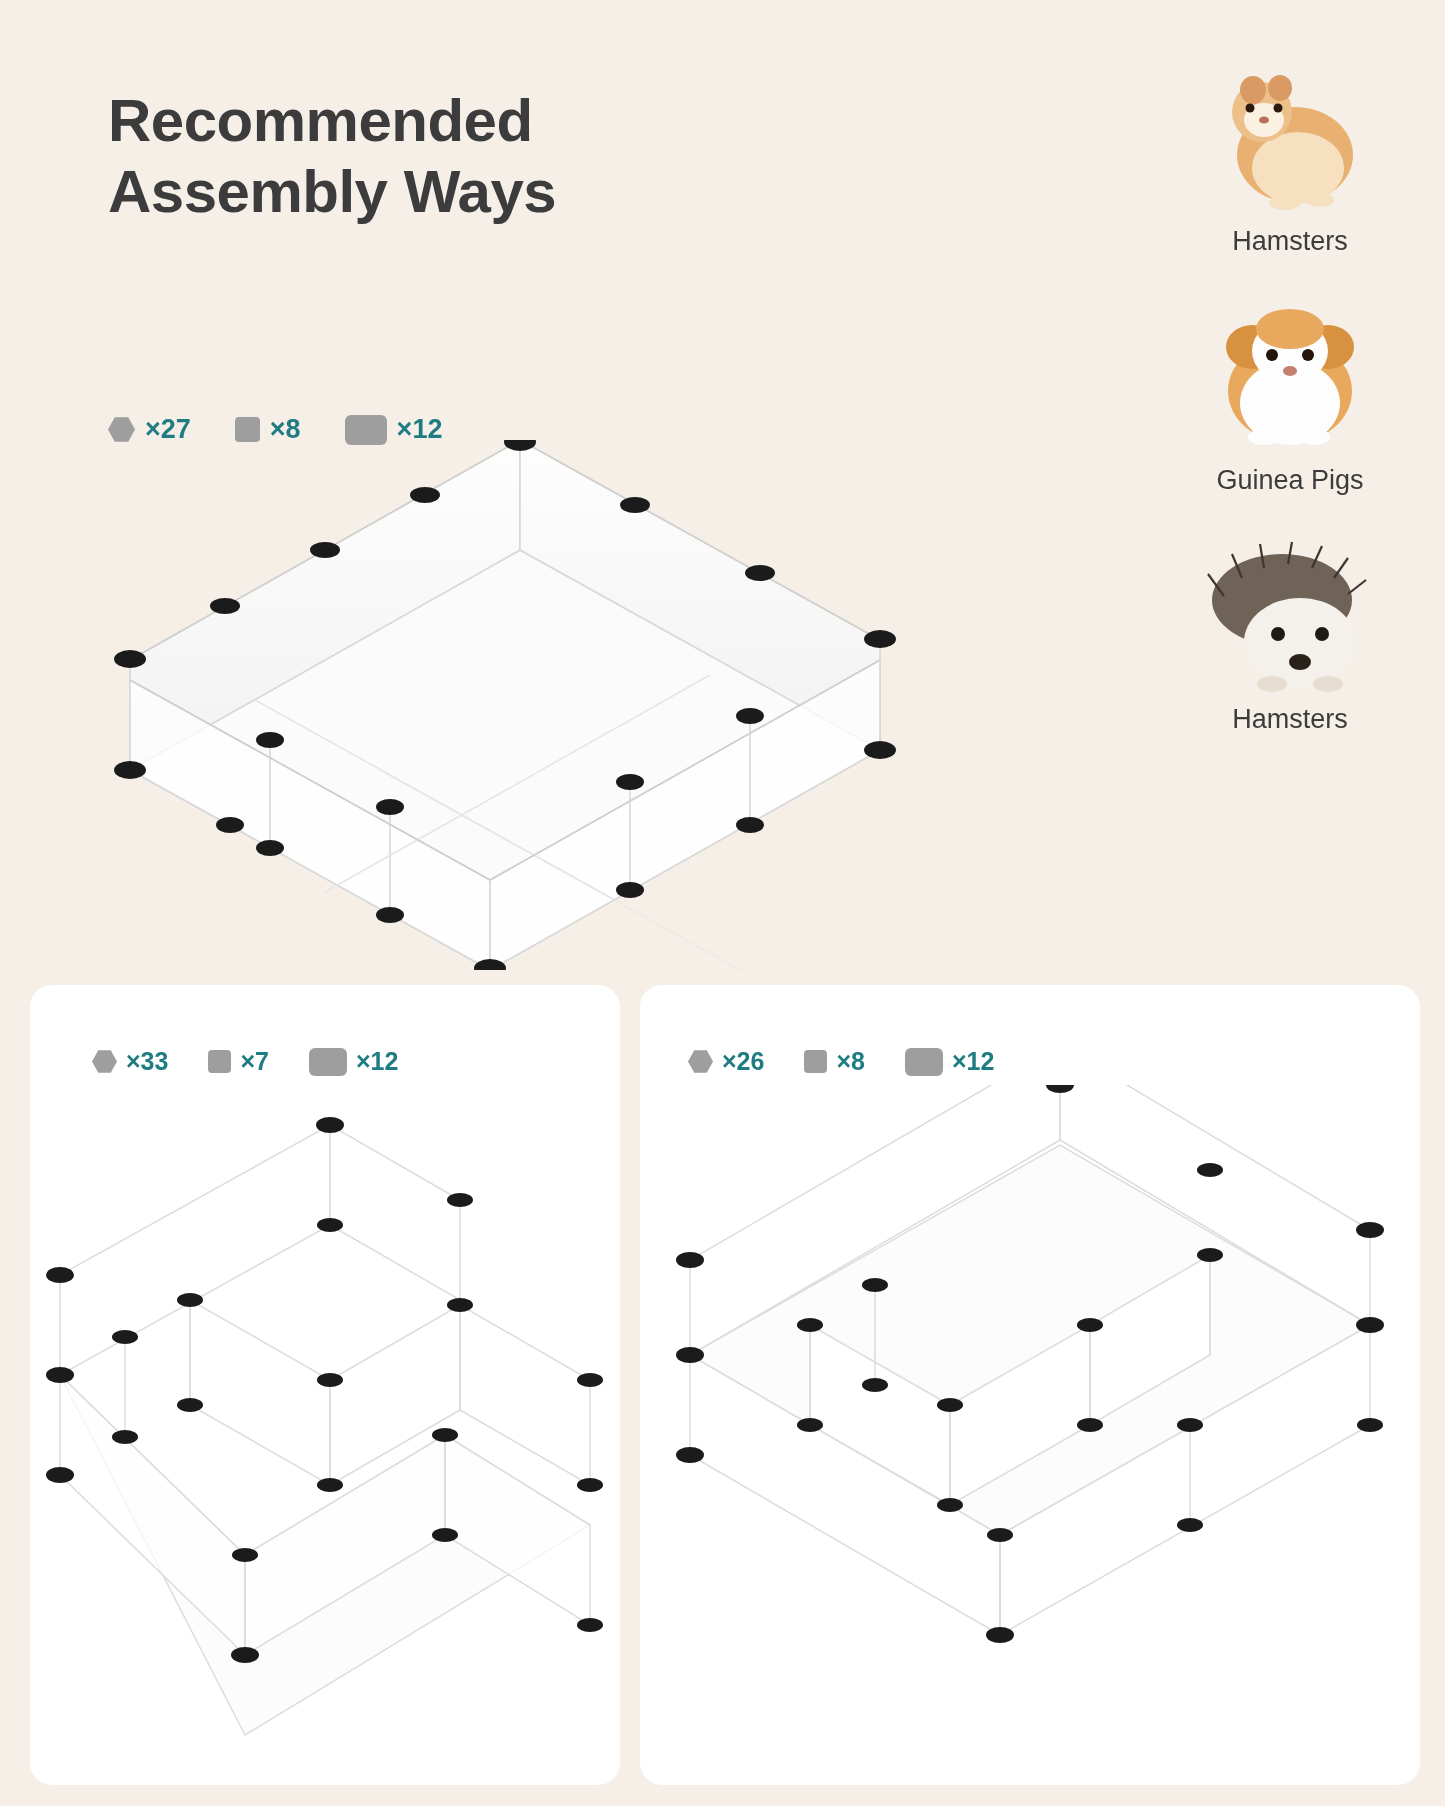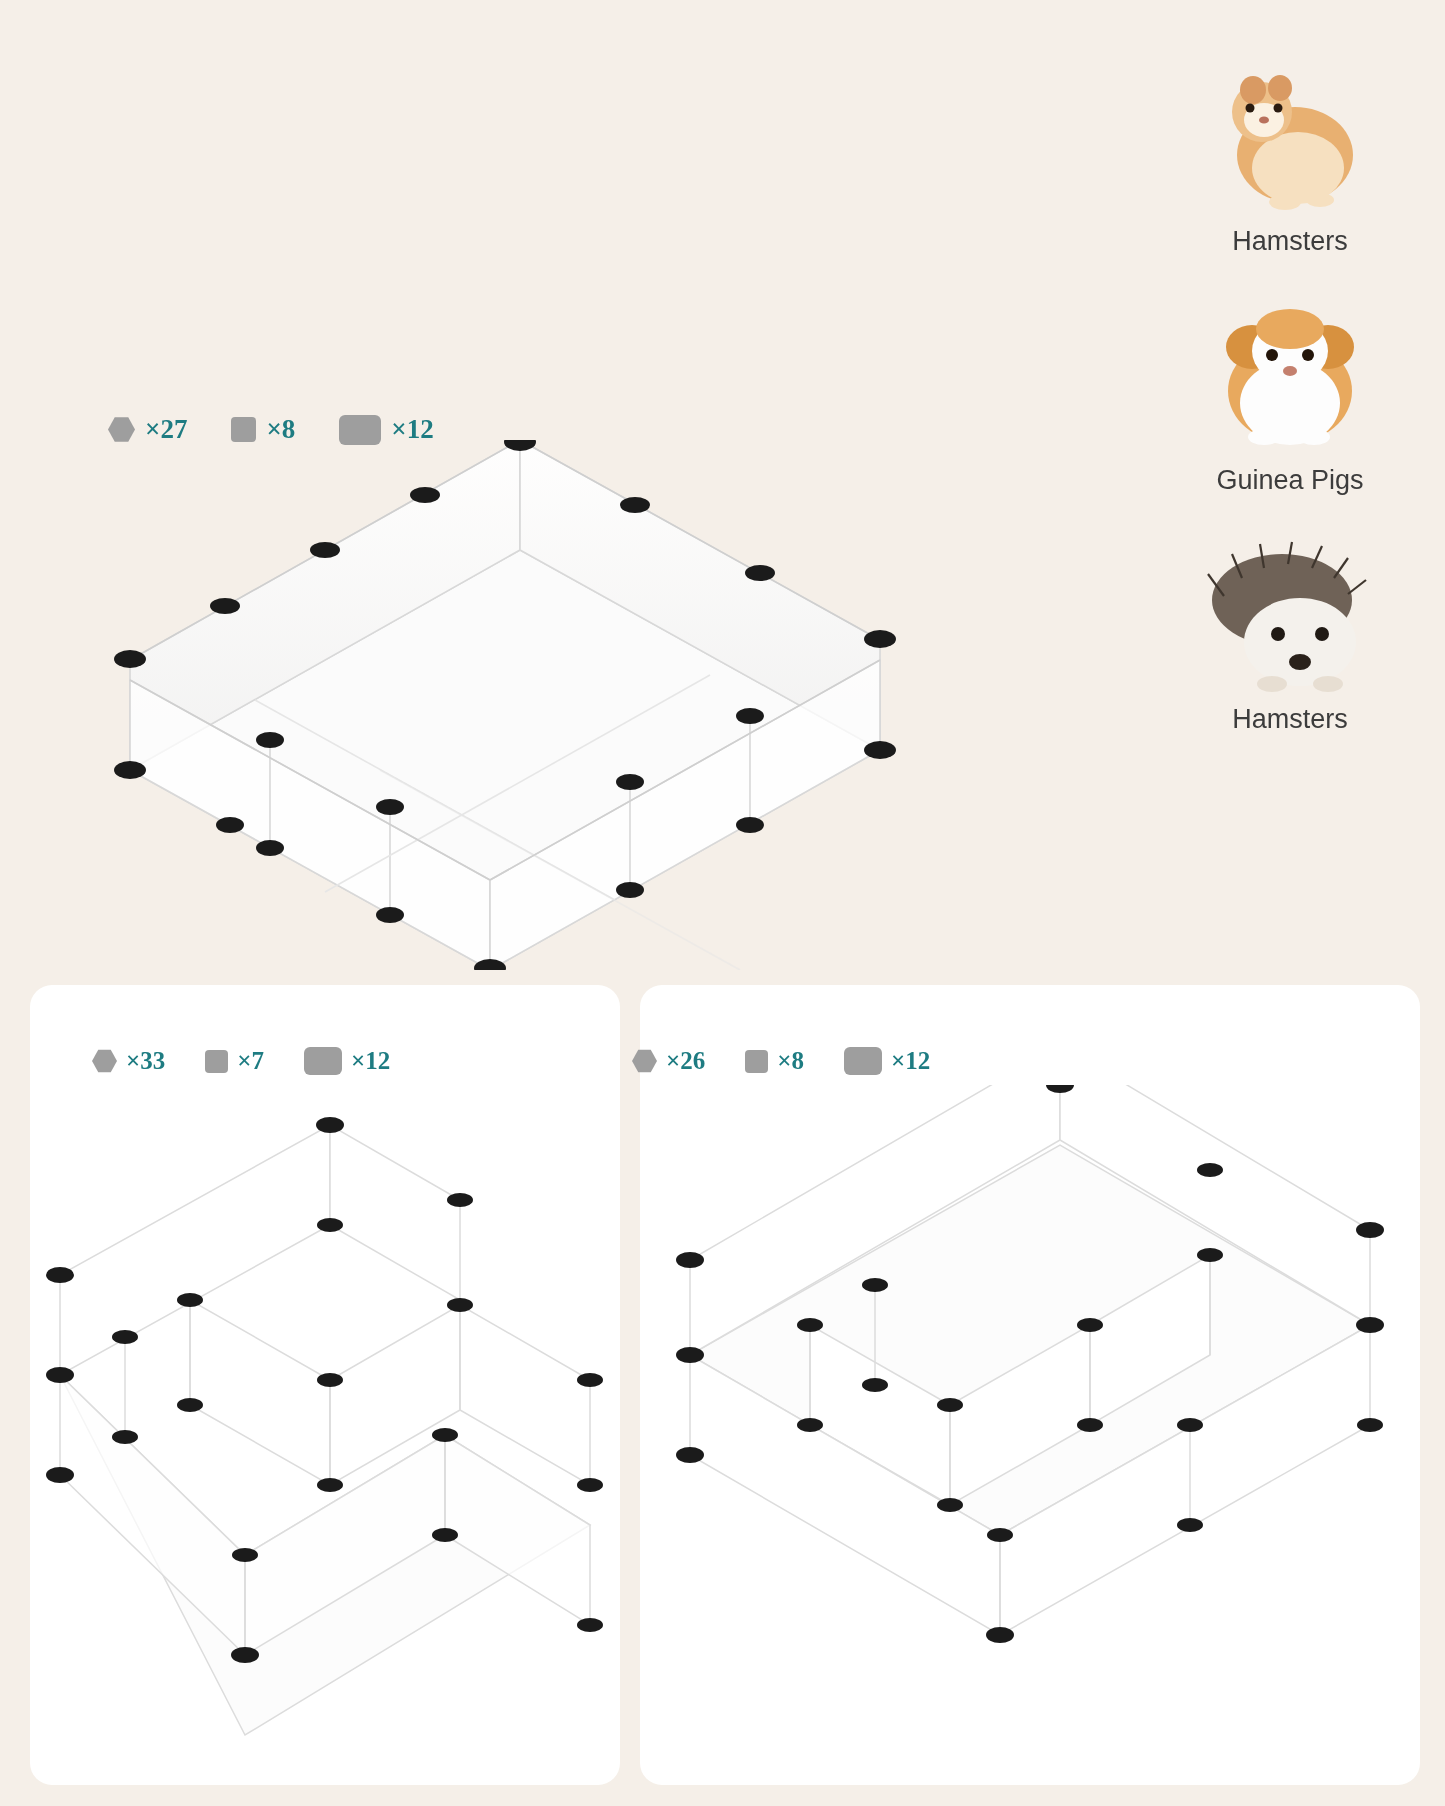--- a/index.html
+++ b/index.html
@@ -37,21 +37,20 @@
     line-height: 1.45;
     color: #4a4a4a;
     white-space: pre-line;
   }
 
   
   .legend {
     display: flex;
     align-items: flex-start;
     gap: 0;
-    font-family: Liberation Serif, serif;
   }
   .legend-item {
     display: flex;
     align-items: center;
   }
   .legend-count {
     color: #1e7c82;
     font-weight: bold;
   }
 
@@ -124,20 +123,22 @@
     width: 1px; height: 1px;
     overflow: hidden;
     clip: rect(0 0 0 0);
     white-space: nowrap;
   }
 </style>
 </head>
 <body>
 
 <div class="header">
+  <h1 class="title">Recommended
+Assembly Ways</h1>
 </div>
 
 <div class="legend legend-main">
   <div class="legend-item">
     <span class="shape-hex"></span>
     <span class="legend-count">×27</span>
   </div>
   <div class="legend-item">
     <span class="shape-sq-small"></span>
     <span class="legend-count">×8</span>
@@ -337,21 +338,21 @@
       <ellipse cx="560" cy="400" rx="13" ry="7"></ellipse>
       <ellipse cx="30" cy="390" rx="14" ry="8"></ellipse>
       <ellipse cx="215" cy="570" rx="14" ry="8"></ellipse>
       <ellipse cx="560" cy="540" rx="13" ry="7"></ellipse>
     </g>
   </svg>
 </div>
 
 <div class="panel panel-right"></div>
 
-<div class="legend" style="left:632px; top:1047px; position:absolute;">
+<div class="legend" style="left:688px; top:1047px; position:absolute;">
   <div class="legend-item">
     <span class="shape-hex" style="width:25px;height:25px;"></span>
     <span class="legend-count" style="font-size:25px;margin-left:9px;">×26</span>
   </div>
   <div class="legend-item" style="margin-left:40px;">
     <span class="shape-sq-small" style="width:23px;height:23px;"></span>
     <span class="legend-count" style="font-size:25px;margin-left:9px;">×8</span>
   </div>
   <div class="legend-item" style="margin-left:40px;">
     <span class="shape-sq-large" style="width:38px;height:28px;"></span>

